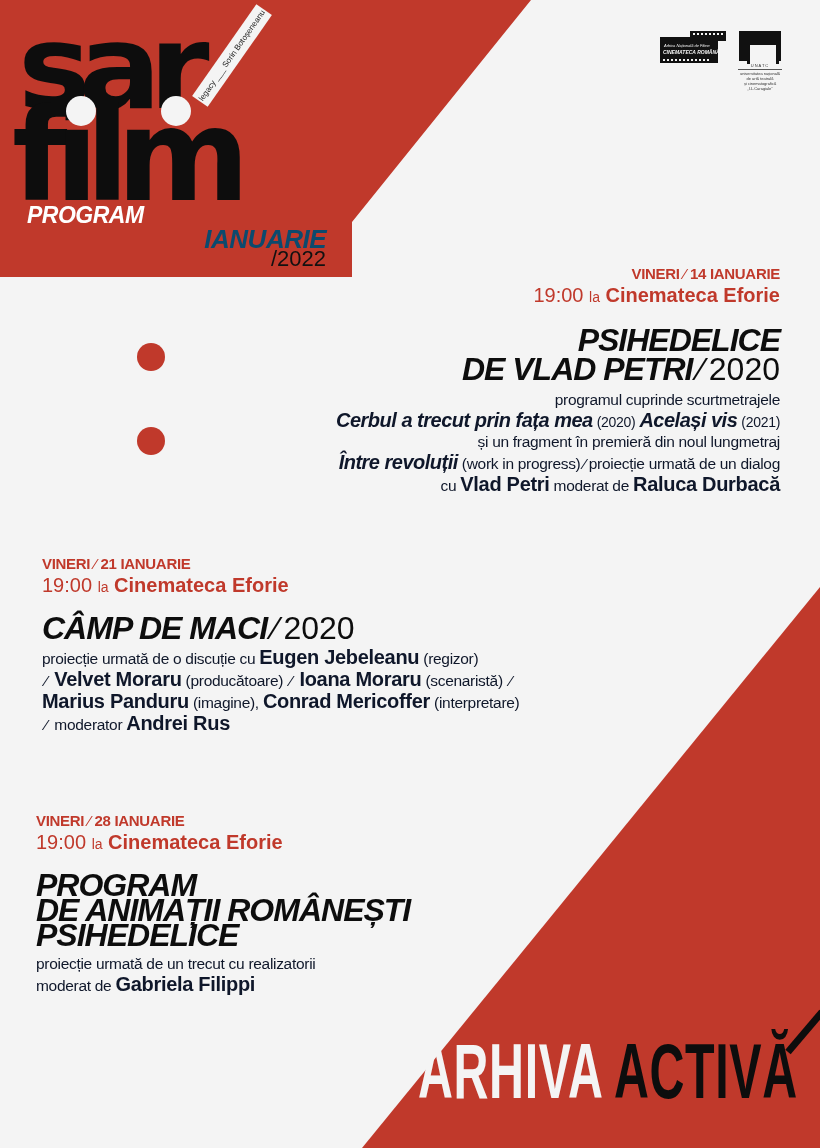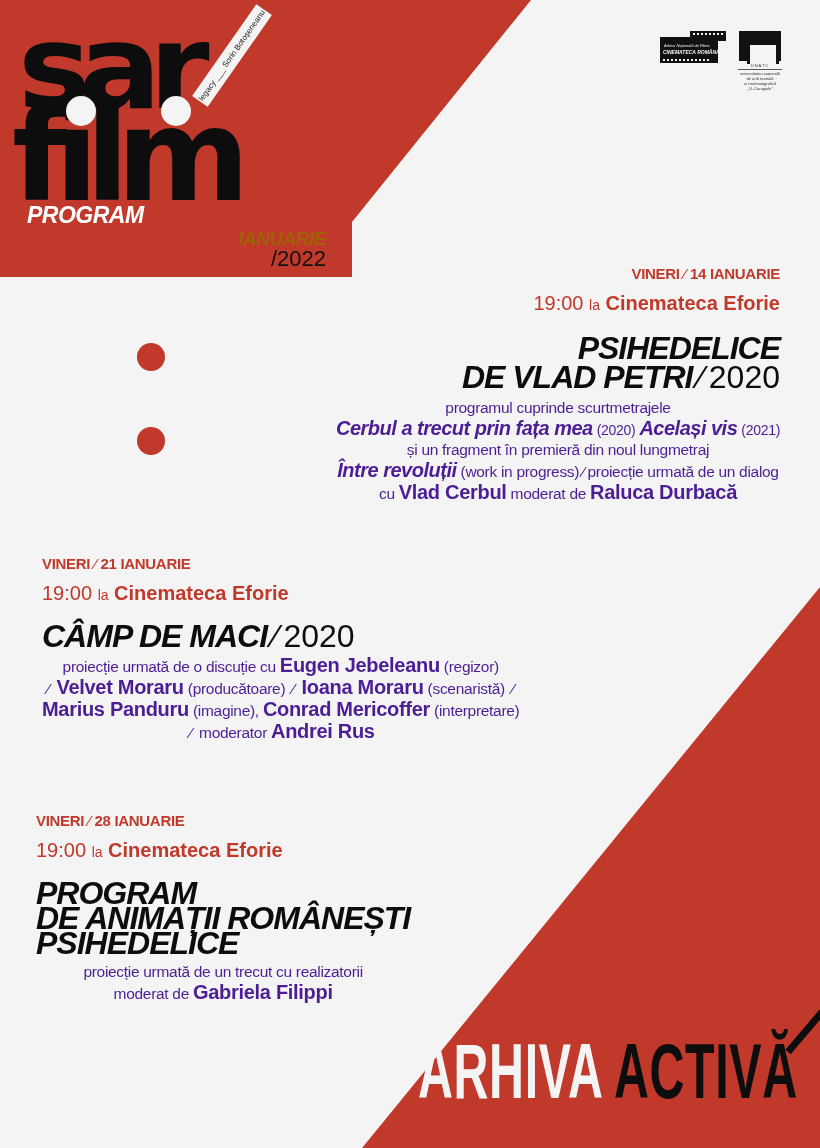--- a/index.html
+++ b/index.html
@@ -47,22 +47,22 @@
       font-weight: 700; font-style: italic; font-size: 23px;
       color: #ffffff; letter-spacing: -0.5px;
     }
     .month-block {
       position: absolute; right: 494px; top: 229px;
       text-align: right; line-height: 20px;
     }
     .month-name {
       display: block;
       font-family: "Liberation Sans", sans-serif;
-      font-weight: 700; font-style: italic; font-size: 19px;
-      color: #a16207; letter-spacing: -0.5px;
+      font-weight: 700; font-style: italic; font-size: 26px;
+      color: #0c4a6e; letter-spacing: -0.5px;
     }
     .month-year {
       display: block;
       font-family: "Liberation Sans", sans-serif;
       font-weight: 400; font-size: 22px; color: #111;
     }
 
     
     .partner-cinemateca {
       position: absolute; left: 660px; top: 31px; width: 66px; height: 32px;
@@ -86,39 +86,38 @@
     .unatc-sub {
       font-size: 4px; line-height: 5px; color: #333; margin-top: 1px;
     }
 
     
     .date-line, .time-line {
       font-family: "Liberation Sans", sans-serif;
       color: #c0392b; white-space: nowrap;
     }
     .date-line { font-size: 15px; font-weight: 700; line-height: 22px; letter-spacing: -0.3px; }
-    .time-line { font-size: 20px; line-height: 20px; margin-top: 8px; }
+    .time-line { font-size: 20px; line-height: 20px; }
     .slash { font-weight: 300; margin: 0 4px; }
     .light { font-weight: 400; }
     .small-la { font-size: 14px; font-weight: 400; }
     .bold { font-weight: 700; }
 
     .title-line {
       font-family: "Liberation Sans", sans-serif;
       font-weight: 700; font-style: italic; font-size: 32px;
       line-height: 29px; color: #0d0d0d; letter-spacing: -1px; white-space: nowrap;
     }
     .title-year { font-style: normal; font-weight: 400; letter-spacing: 0; text-align: right; }
     .title-slash { font-style: normal; font-weight: 300; margin: 0 6px; }
 
     .desc {
       font-family: "Liberation Sans", sans-serif;
-      font-size: 15.5px; line-height: 20px; color: #4c1d95; white-space: nowrap;
+      font-size: 15.5px; line-height: 20px; color: #0f172a; white-space: nowrap;
       letter-spacing: -0.3px;
-      text-align: center;
     }
     .desc .big { font-size: 20px; font-weight: 700; letter-spacing: -0.3px; }
     .desc .bigi { font-size: 20px; font-weight: 700; font-style: italic; letter-spacing: -0.5px; }
     .desc .par { font-size: 14px; }
     .desc .sl { margin: 0 3px; font-weight: 300; }
 
     .event1 { position: absolute; right: 40px; top: 263px; text-align: right; }
     .event1 .title-block { margin-top: 19px; }
     .event1 .desc-block { margin-top: 6px; }
 
@@ -228,21 +227,21 @@
       <span class="bigi">Același vis</span>
       <span class="par">(2021)</span>
     </div>
     <div>și un fragment în premieră din noul lungmetraj</div>
     <div>
       <span class="bigi">Între revoluții</span>
       <span>(work in progress)</span><span class="sl">⁄</span><span>proiecție urmată de un dialog</span>
     </div>
     <div>
       <span>cu</span>
-      <span class="big">Vlad Cerbul</span>
+      <span class="big">Vlad Petri</span>
       <span>moderat de</span>
       <span class="big">Raluca Durbacă</span>
     </div>
   </div>
 </div>
 
 <div class="event2">
   <div class="date-line">
     <span>VINERI</span><span class="slash">⁄</span><span>21 IANUARIE</span>
   </div>

